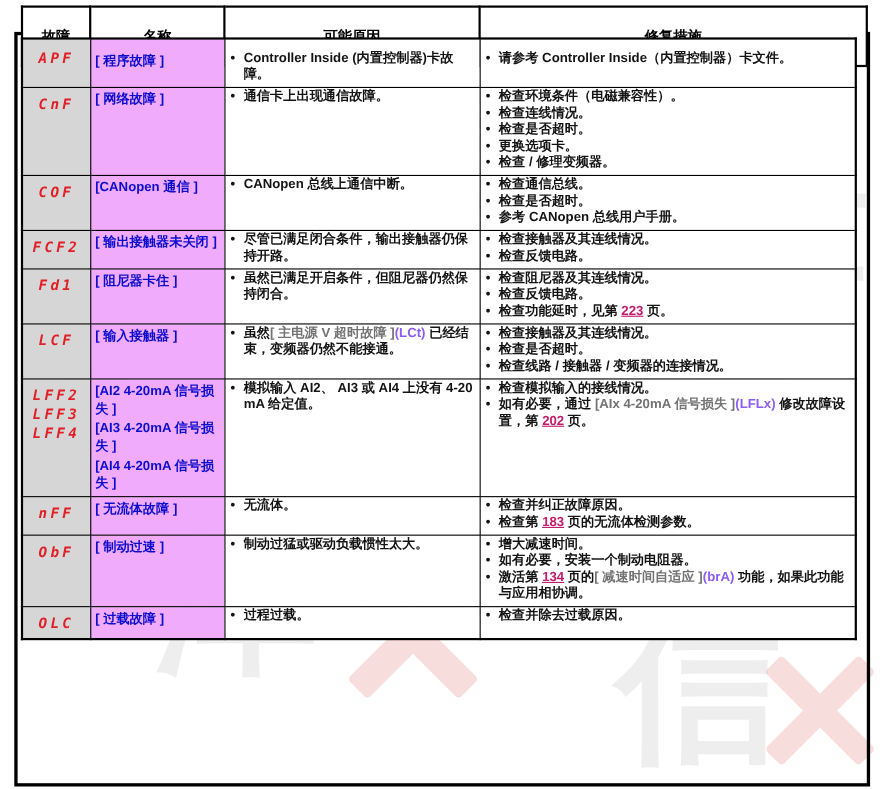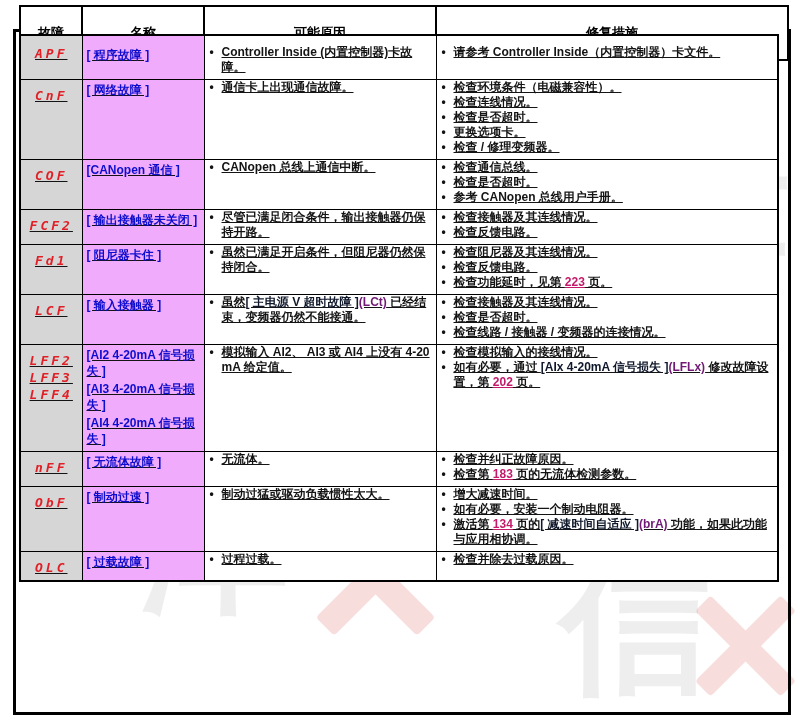--- a/index.html
+++ b/index.html
@@ -16,30 +16,30 @@
   .xmark:after{transform:rotate(-45deg);}
 
   
   .hdr-table{position:absolute;left:19px;top:5px;width:770px;border-collapse:collapse;z-index:10;table-layout:fixed;}
   .hdr-table th{border:2px solid #000;background:#fff;color:#000;font-size:13px;font-weight:bold;height:22px;text-align:center;padding:15px;}
 
   
   .page-border{position:absolute;left:13px;top:29px;width:772px;height:680px;border:3px solid #000;z-index:9;}
   .body-table{position:absolute;left:19px;top:34px;width:760px;border-collapse:collapse;z-index:10;table-layout:fixed;background:transparent;}
   .body-table{border:2px solid #000;}
-  .body-table td{border:1px solid #000;vertical-align:top;padding:0 4px 4px 4px;font-size:12px;line-height:15px;color:#141414;text-decoration:underline;}
+  .body-table td{border:1px solid #000;vertical-align:top;padding:0 4px 4px 4px;font-size:12px;line-height:15px;color:#141414;}
   td.code-cell{background:#d6d6d6;text-align:center;padding-top:7px;}
   td.name-cell{background:#f0abfc;}
   td.cause-cell,td.remedy-cell{background:#ffffff;}
   .code{font-family:"DejaVu Sans Mono","Liberation Mono",monospace;font-style:italic;font-weight:bold;letter-spacing:3px;font-size:13px;color:#e01f26;line-height:17px;white-space:nowrap;}
   .fname{color:#0d0dcd;font-weight:bold;font-size:12px;line-height:16px;padding-top:2px;}
   .line{position:relative;padding-left:13px;text-indent:0;font-weight:600;}
   .line .bullet{position:absolute;left:1px;top:0;font-weight:bold;}
-  .seg-blue{color:#0f172a;font-weight:bold;}
-  .seg-red{color:#701a75;font-weight:bold;}
+  .seg-blue{color:#737373;font-weight:bold;}
+  .seg-red{color:#8b5cf6;font-weight:bold;}
   .seg-link{color:#c41a6a;font-weight:bold;text-decoration:underline;cursor:pointer;}
   .first-row-pad td{padding-top:9px;}
 </style>
 </head>
 <body>
 
 <div class="page">
 
   <div class="wm wm-char" style="left:70px;top:70px;">津</div>
   <div class="wm xmark" style="left:20px;top:290px;"></div>

